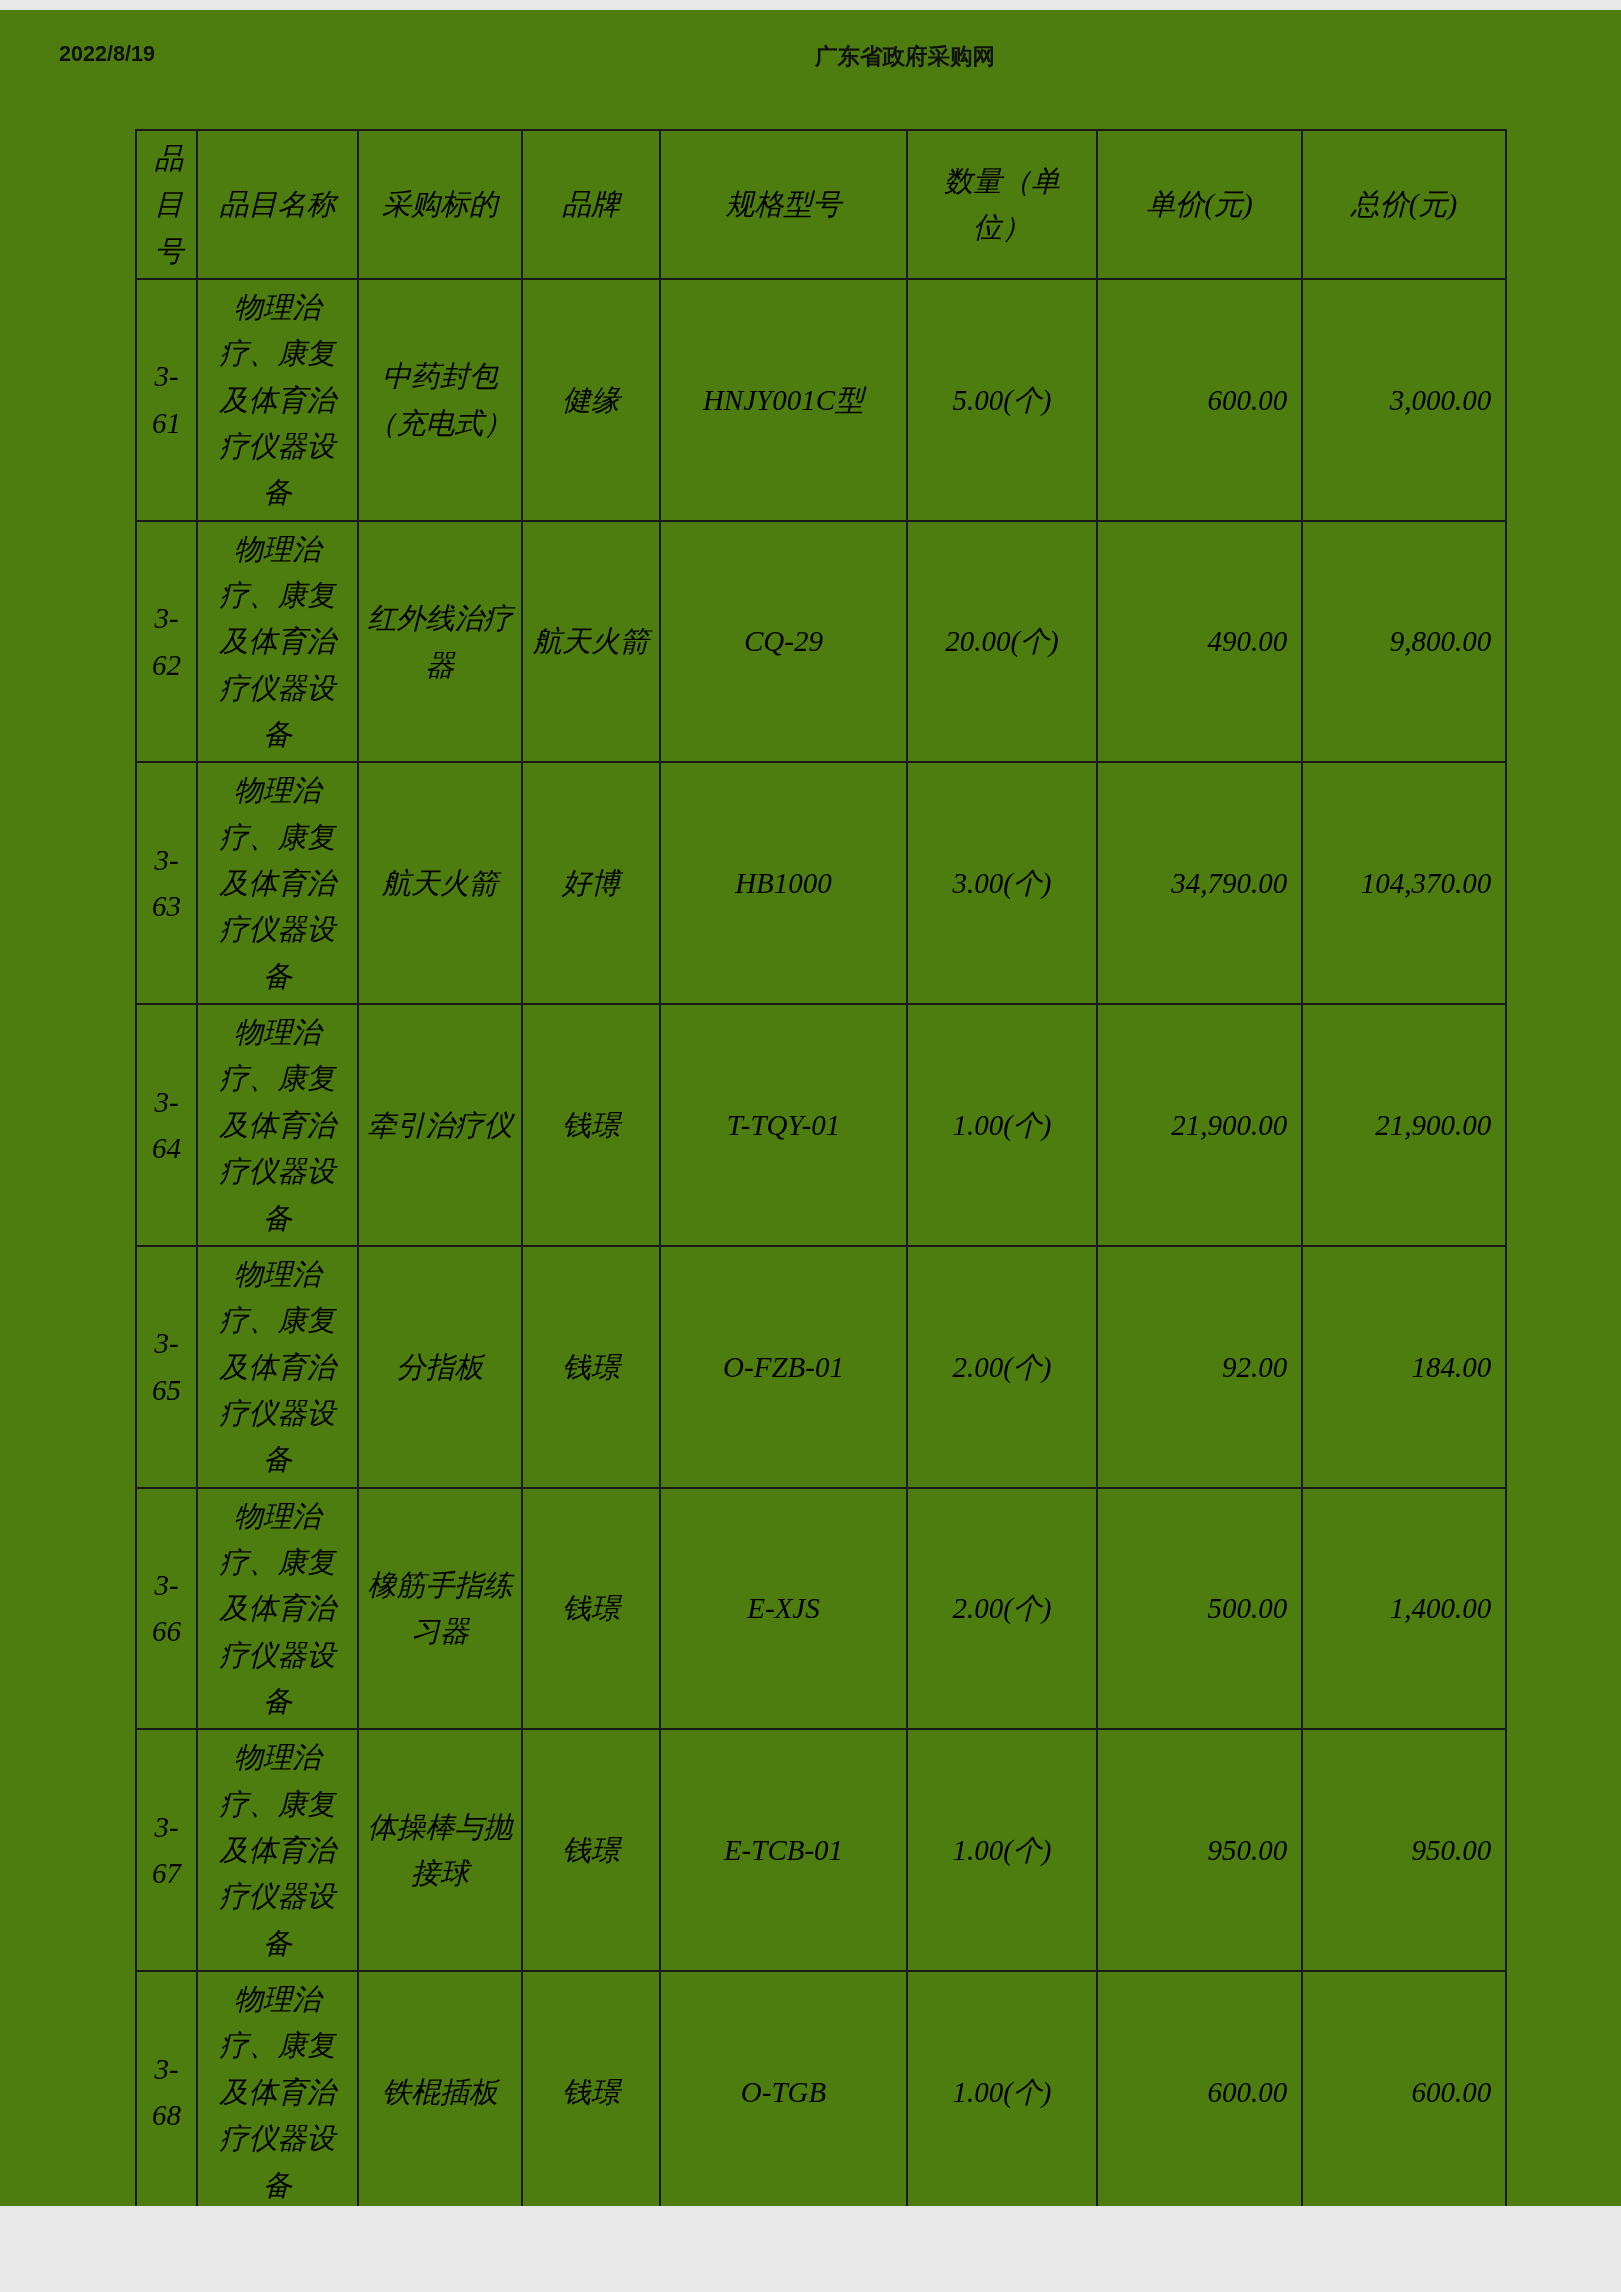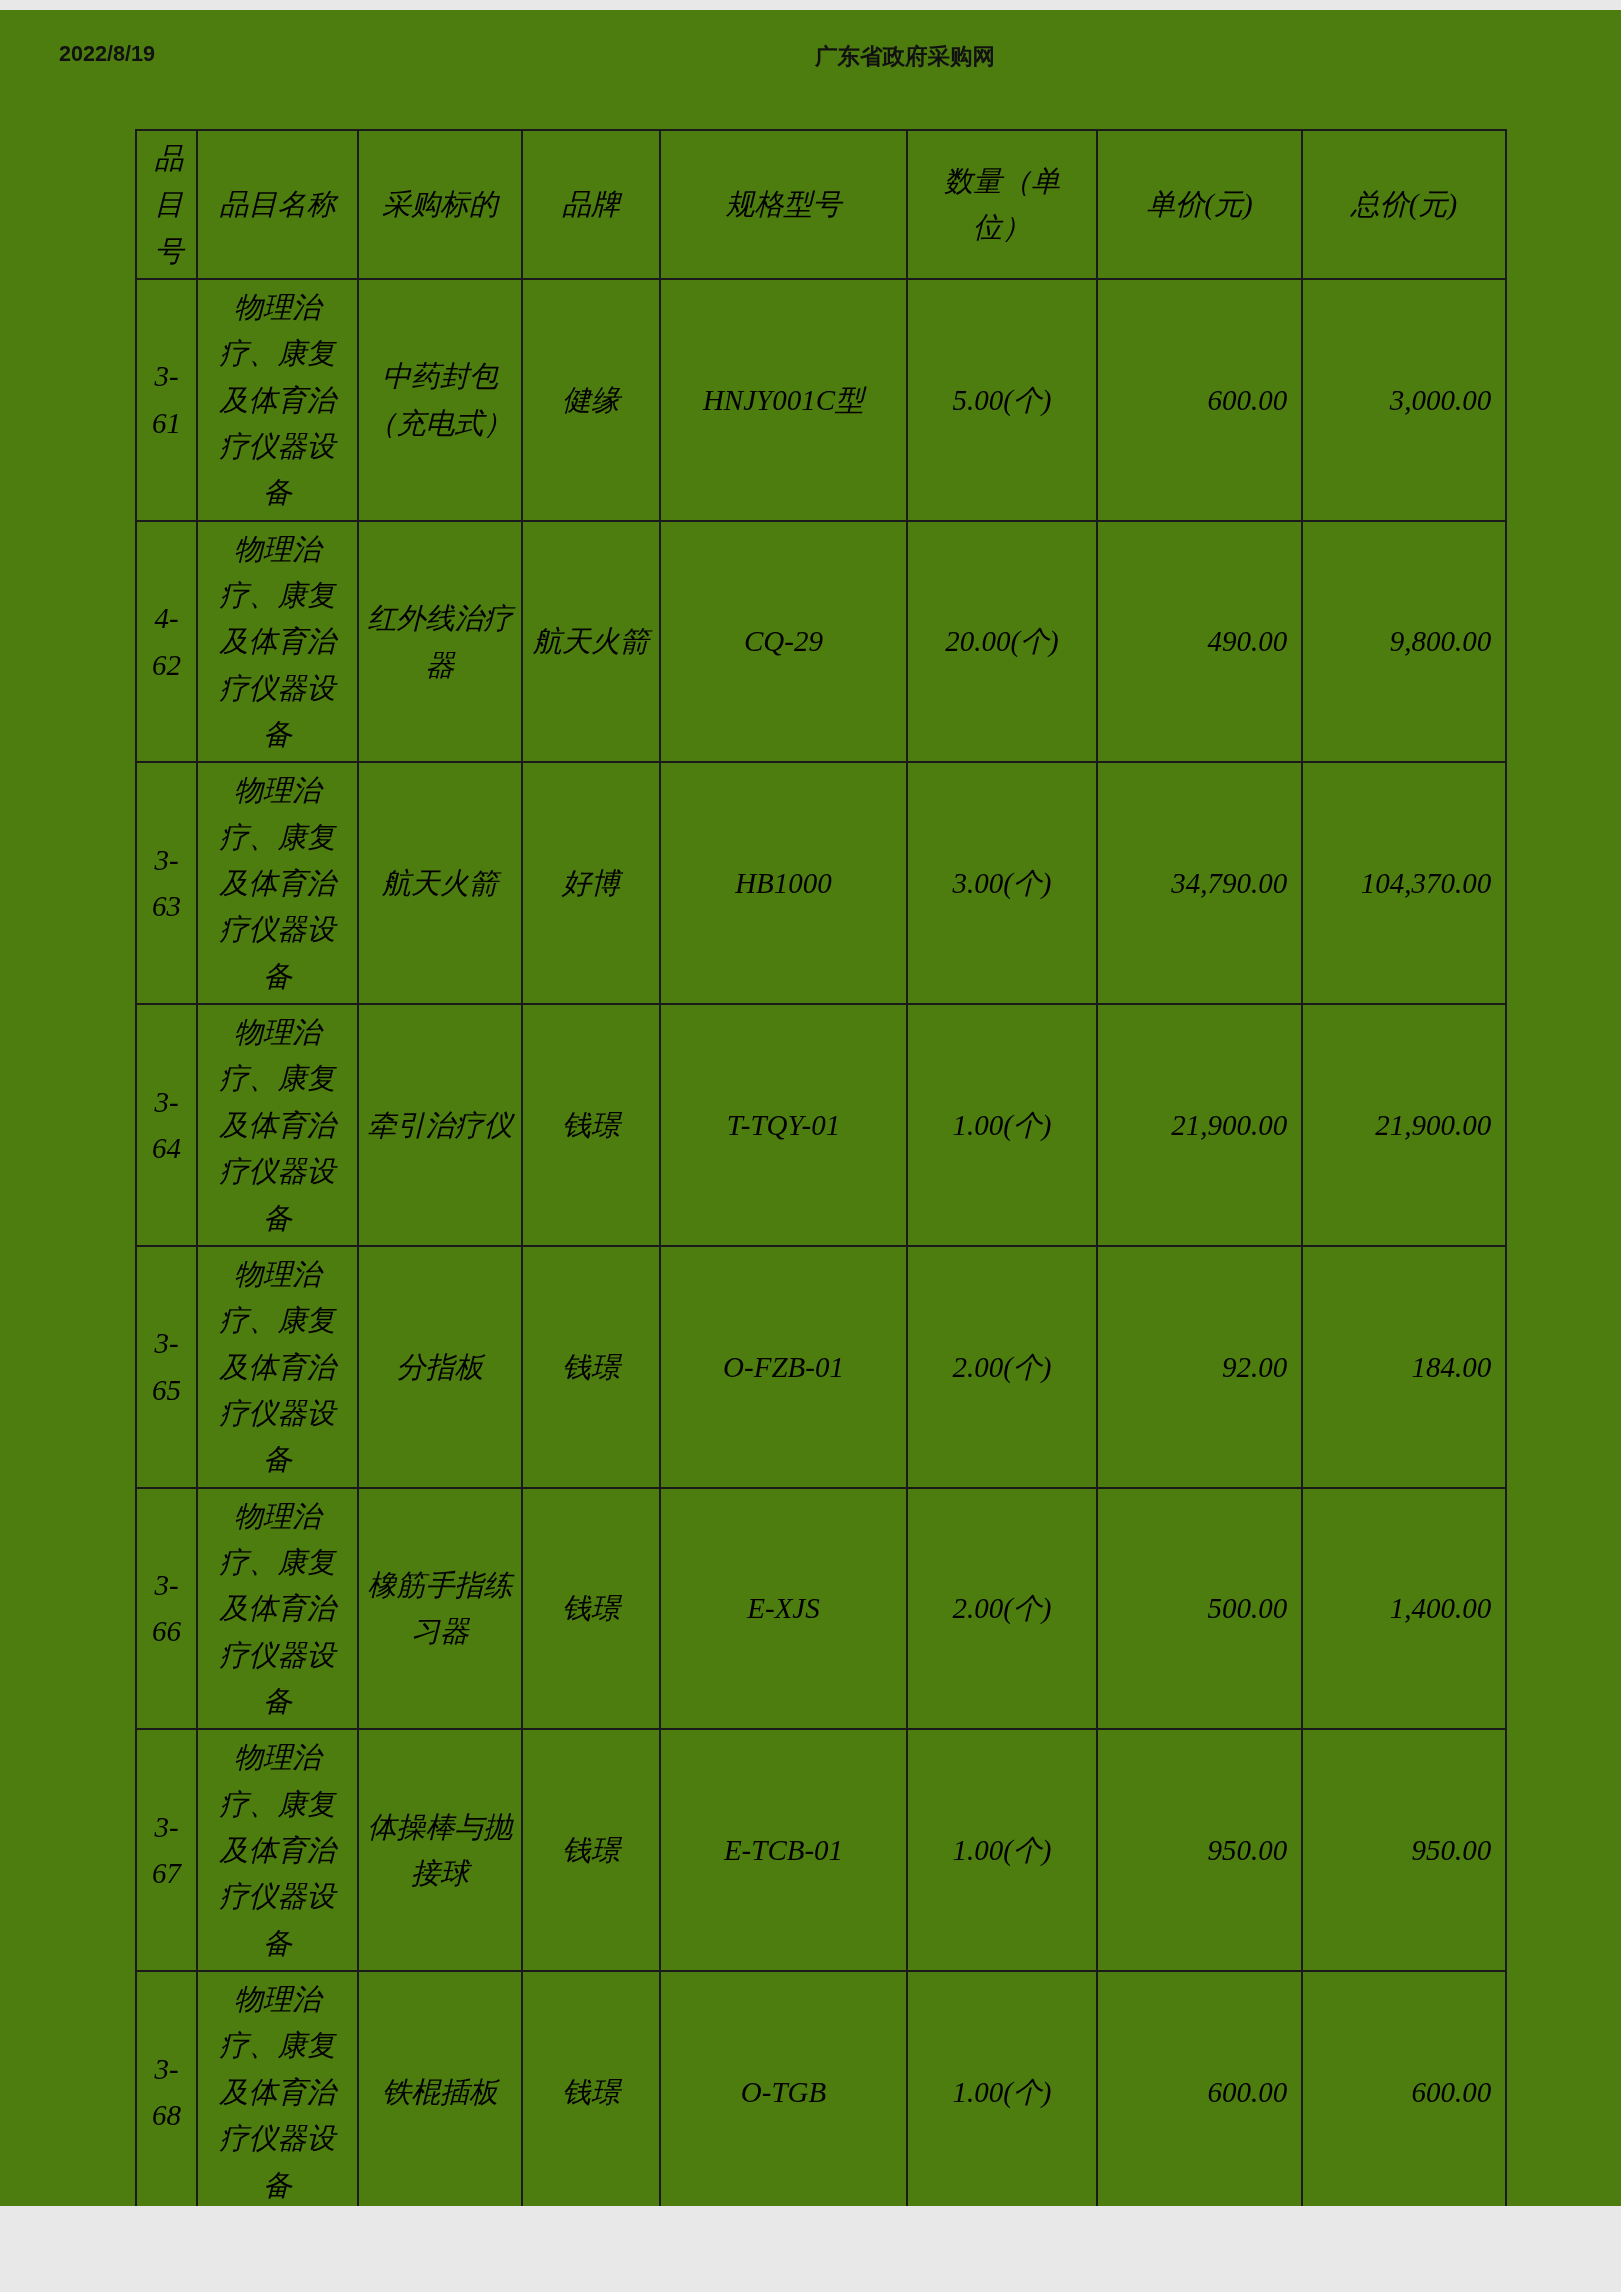--- a/index.html
+++ b/index.html
@@ -117,21 +117,21 @@
         <td>3-61</td>
         <td>物理治疗、康复及体育治疗仪器设备</td>
         <td>中药封包（充电式）</td>
         <td>健缘</td>
         <td>HNJY001C型</td>
         <td>5.00(个)</td>
         <td class="num">600.00</td>
         <td class="num">3,000.00</td>
       </tr>
       <tr>
-        <td>4-62</td>
+        <td>3-62</td>
         <td>物理治疗、康复及体育治疗仪器设备</td>
         <td>红外线治疗器</td>
         <td>航天火箭</td>
         <td>CQ-29</td>
         <td>20.00(个)</td>
         <td class="num">490.00</td>
         <td class="num">9,800.00</td>
       </tr>
       <tr>
         <td>3-63</td>

